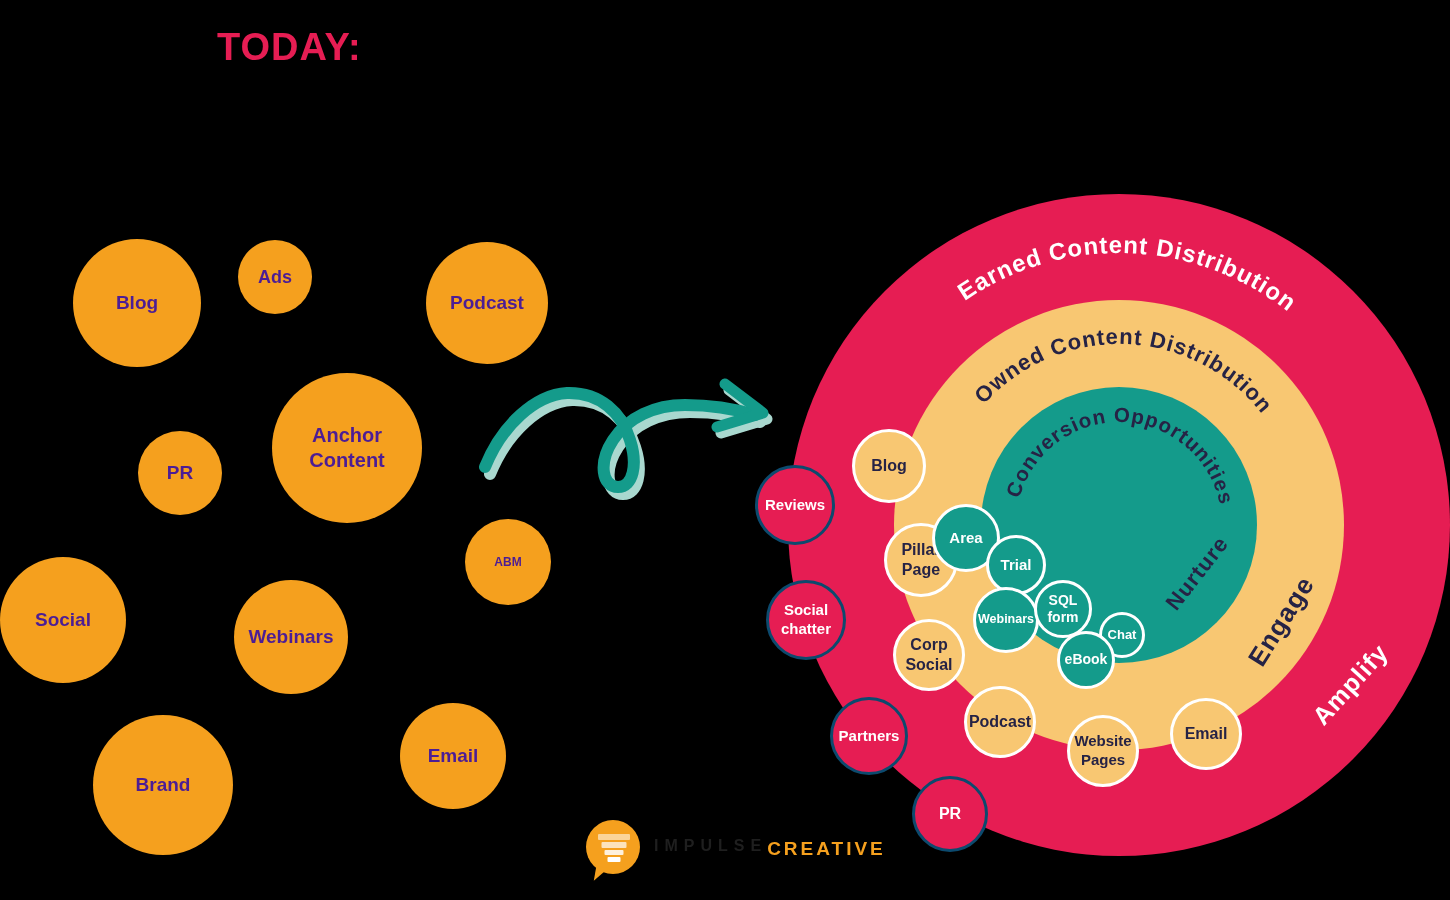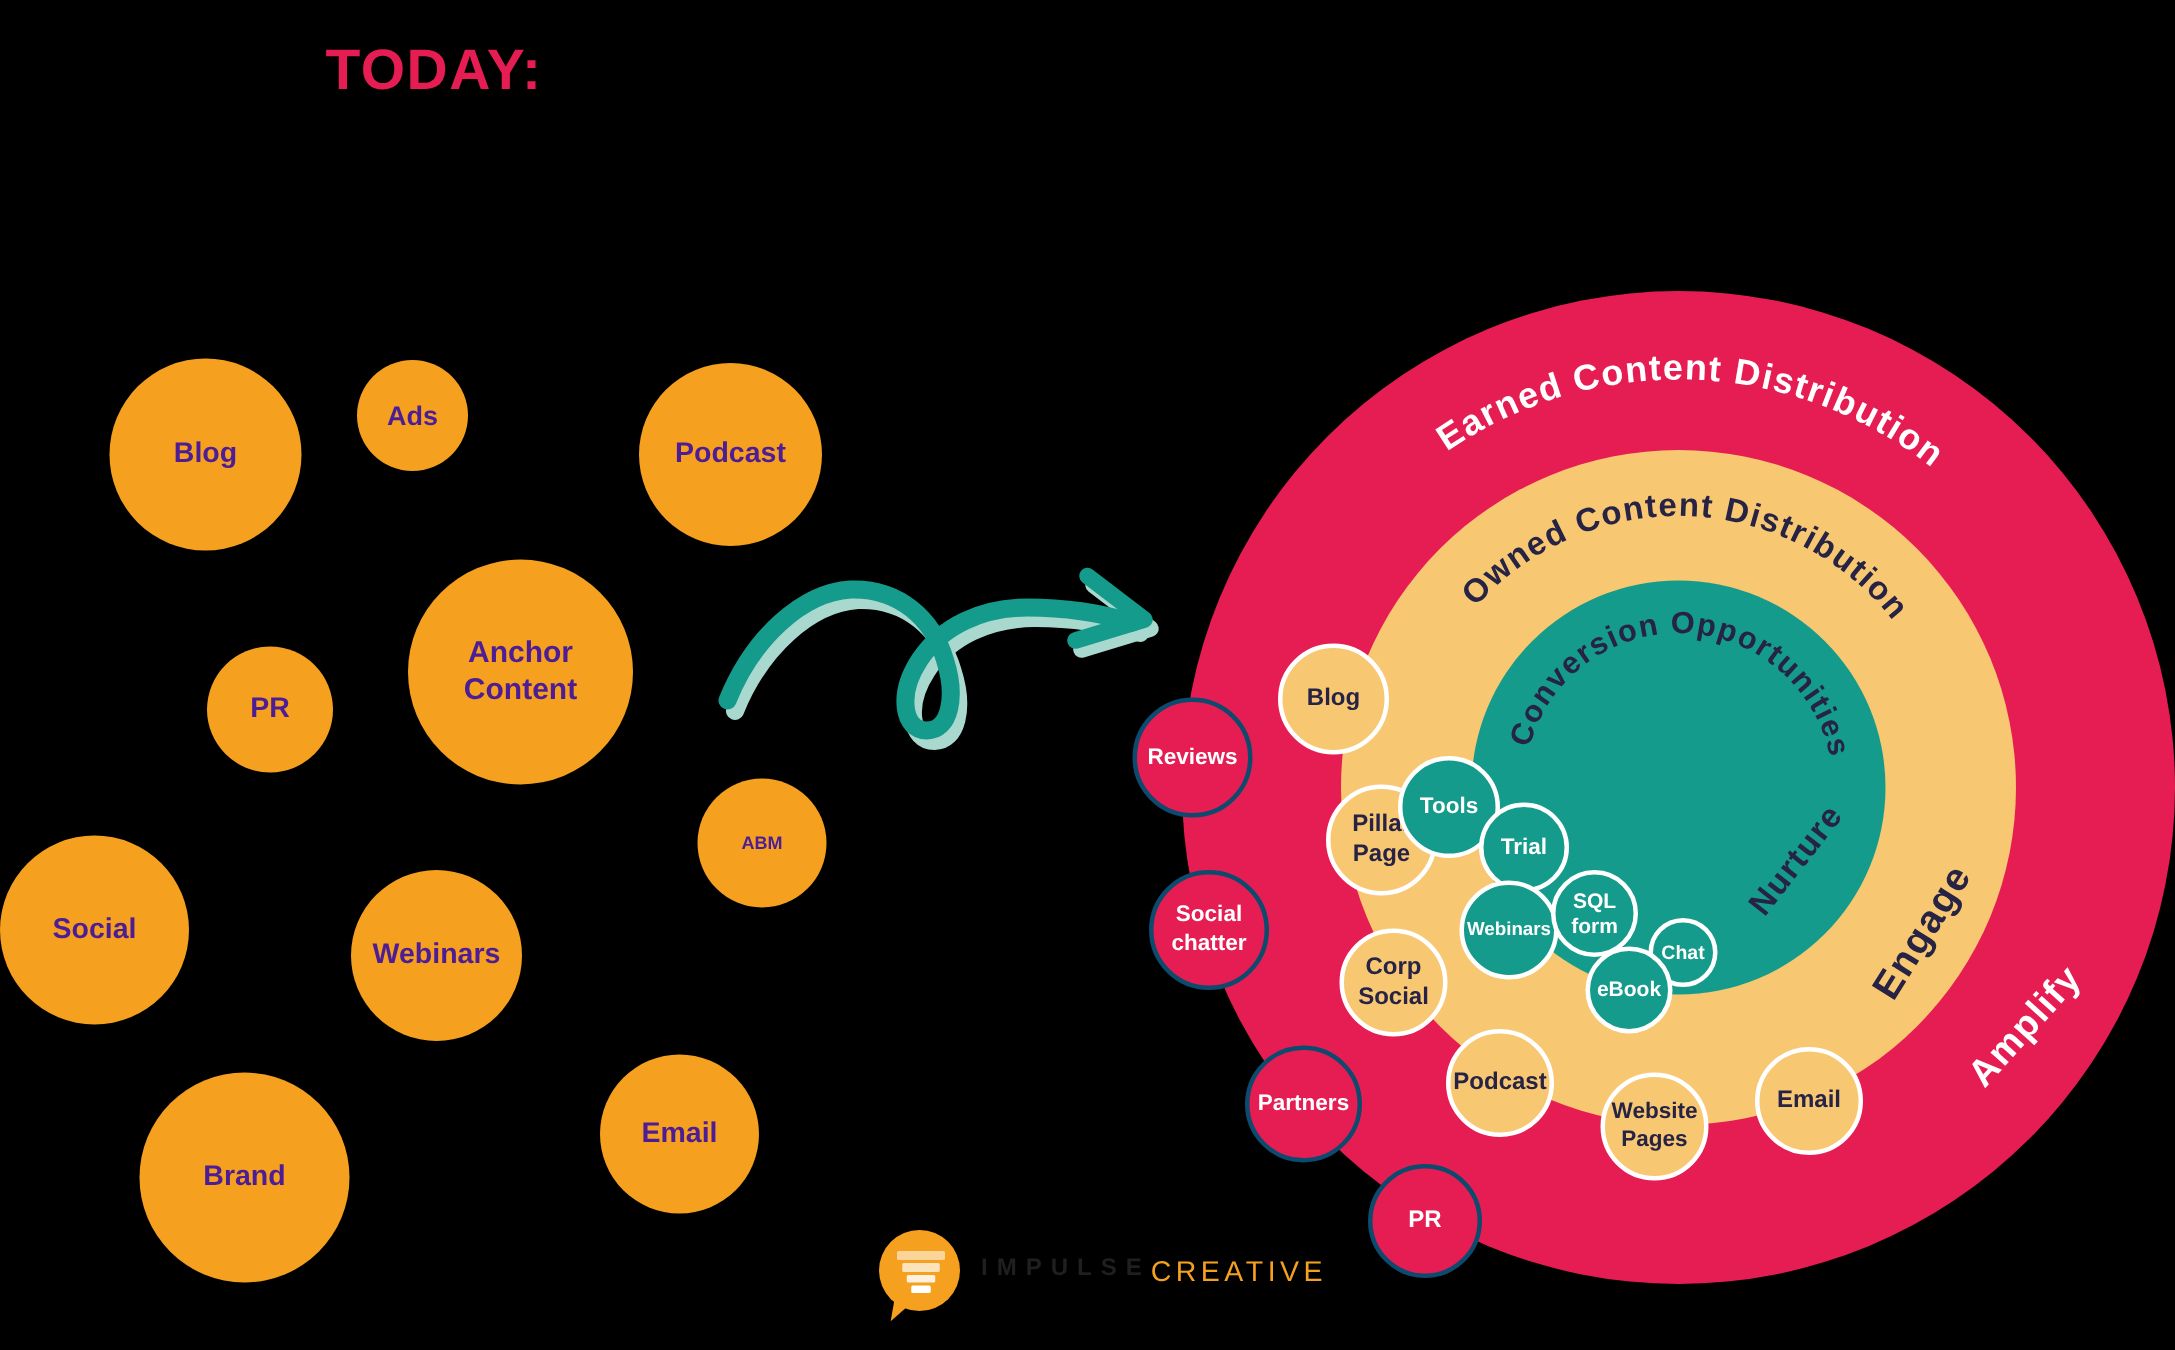--- a/index.html
+++ b/index.html
@@ -56,21 +56,21 @@
     border-top:15px solid var(--orange); border-right:12px solid transparent;
     transform:rotate(10deg);
   }
   .funnel-bar{position:absolute; left:50%; transform:translateX(-50%); border-radius:1px;}
   .fb1{top:14px; width:32px; height:6px; background:rgba(255,255,255,.55);}
   .fb2{top:22px; width:25px; height:6px; background:rgba(255,255,255,.7);}
   .fb3{top:30px; width:19px; height:5px; background:rgba(255,255,255,.85);}
   .fb4{top:37px; width:13px; height:5px; background:rgba(255,255,255,1);}
   #logo-text{margin-left:12px; display:flex; flex-direction:row;}
   #logo-line1{font-size:16px; font-weight:700; letter-spacing:6px; color:var(--logo_dark);}
-  #logo-line2{font-size:19px; font-weight:400; letter-spacing:3px; color:var(--orange); margin-top:1px;text-align:right;}
+  #logo-line2{font-size:19px; font-weight:700; letter-spacing:3px; color:var(--orange); margin-top:1px;text-align:right;}
 </style>
 </head>
 <body>
 
 <div id="canvas">
 
   <h1 class="title" id="title-today">TODAY:</h1>
 
   <div>
       <div class="bubble v-orange" style="left: 73px; top: 239px; width: 128px; height: 128px; font-size: 19px;">
@@ -148,21 +148,21 @@
         <span>Blog</span>
       </div>
       <div class="bubble v-pink" style="left: 755px; top: 465px; width: 80px; height: 80px; font-size: 15px;">
         <span>Reviews</span>
       </div>
       <div class="bubble v-cream" style="left: 884px; top: 523px; width: 74px; height: 74px; font-size: 16px;">
         <span>Pillar
 Page</span>
       </div>
       <div class="bubble v-teal" style="left: 932px; top: 504px; width: 68px; height: 68px; font-size: 15px;">
-        <span>Tools</span>
+        <span>Area</span>
       </div>
       <div class="bubble v-teal" style="left: 986px; top: 535px; width: 60px; height: 60px; font-size: 15px;">
         <span>Trial</span>
       </div>
       <div class="bubble v-pink" style="left: 766px; top: 580px; width: 80px; height: 80px; font-size: 15px;">
         <span>Social
 chatter</span>
       </div>
       <div class="bubble v-teal" style="left: 973px; top: 587px; width: 66px; height: 66px; font-size: 12.5px;">
         <span>Webinars</span>

